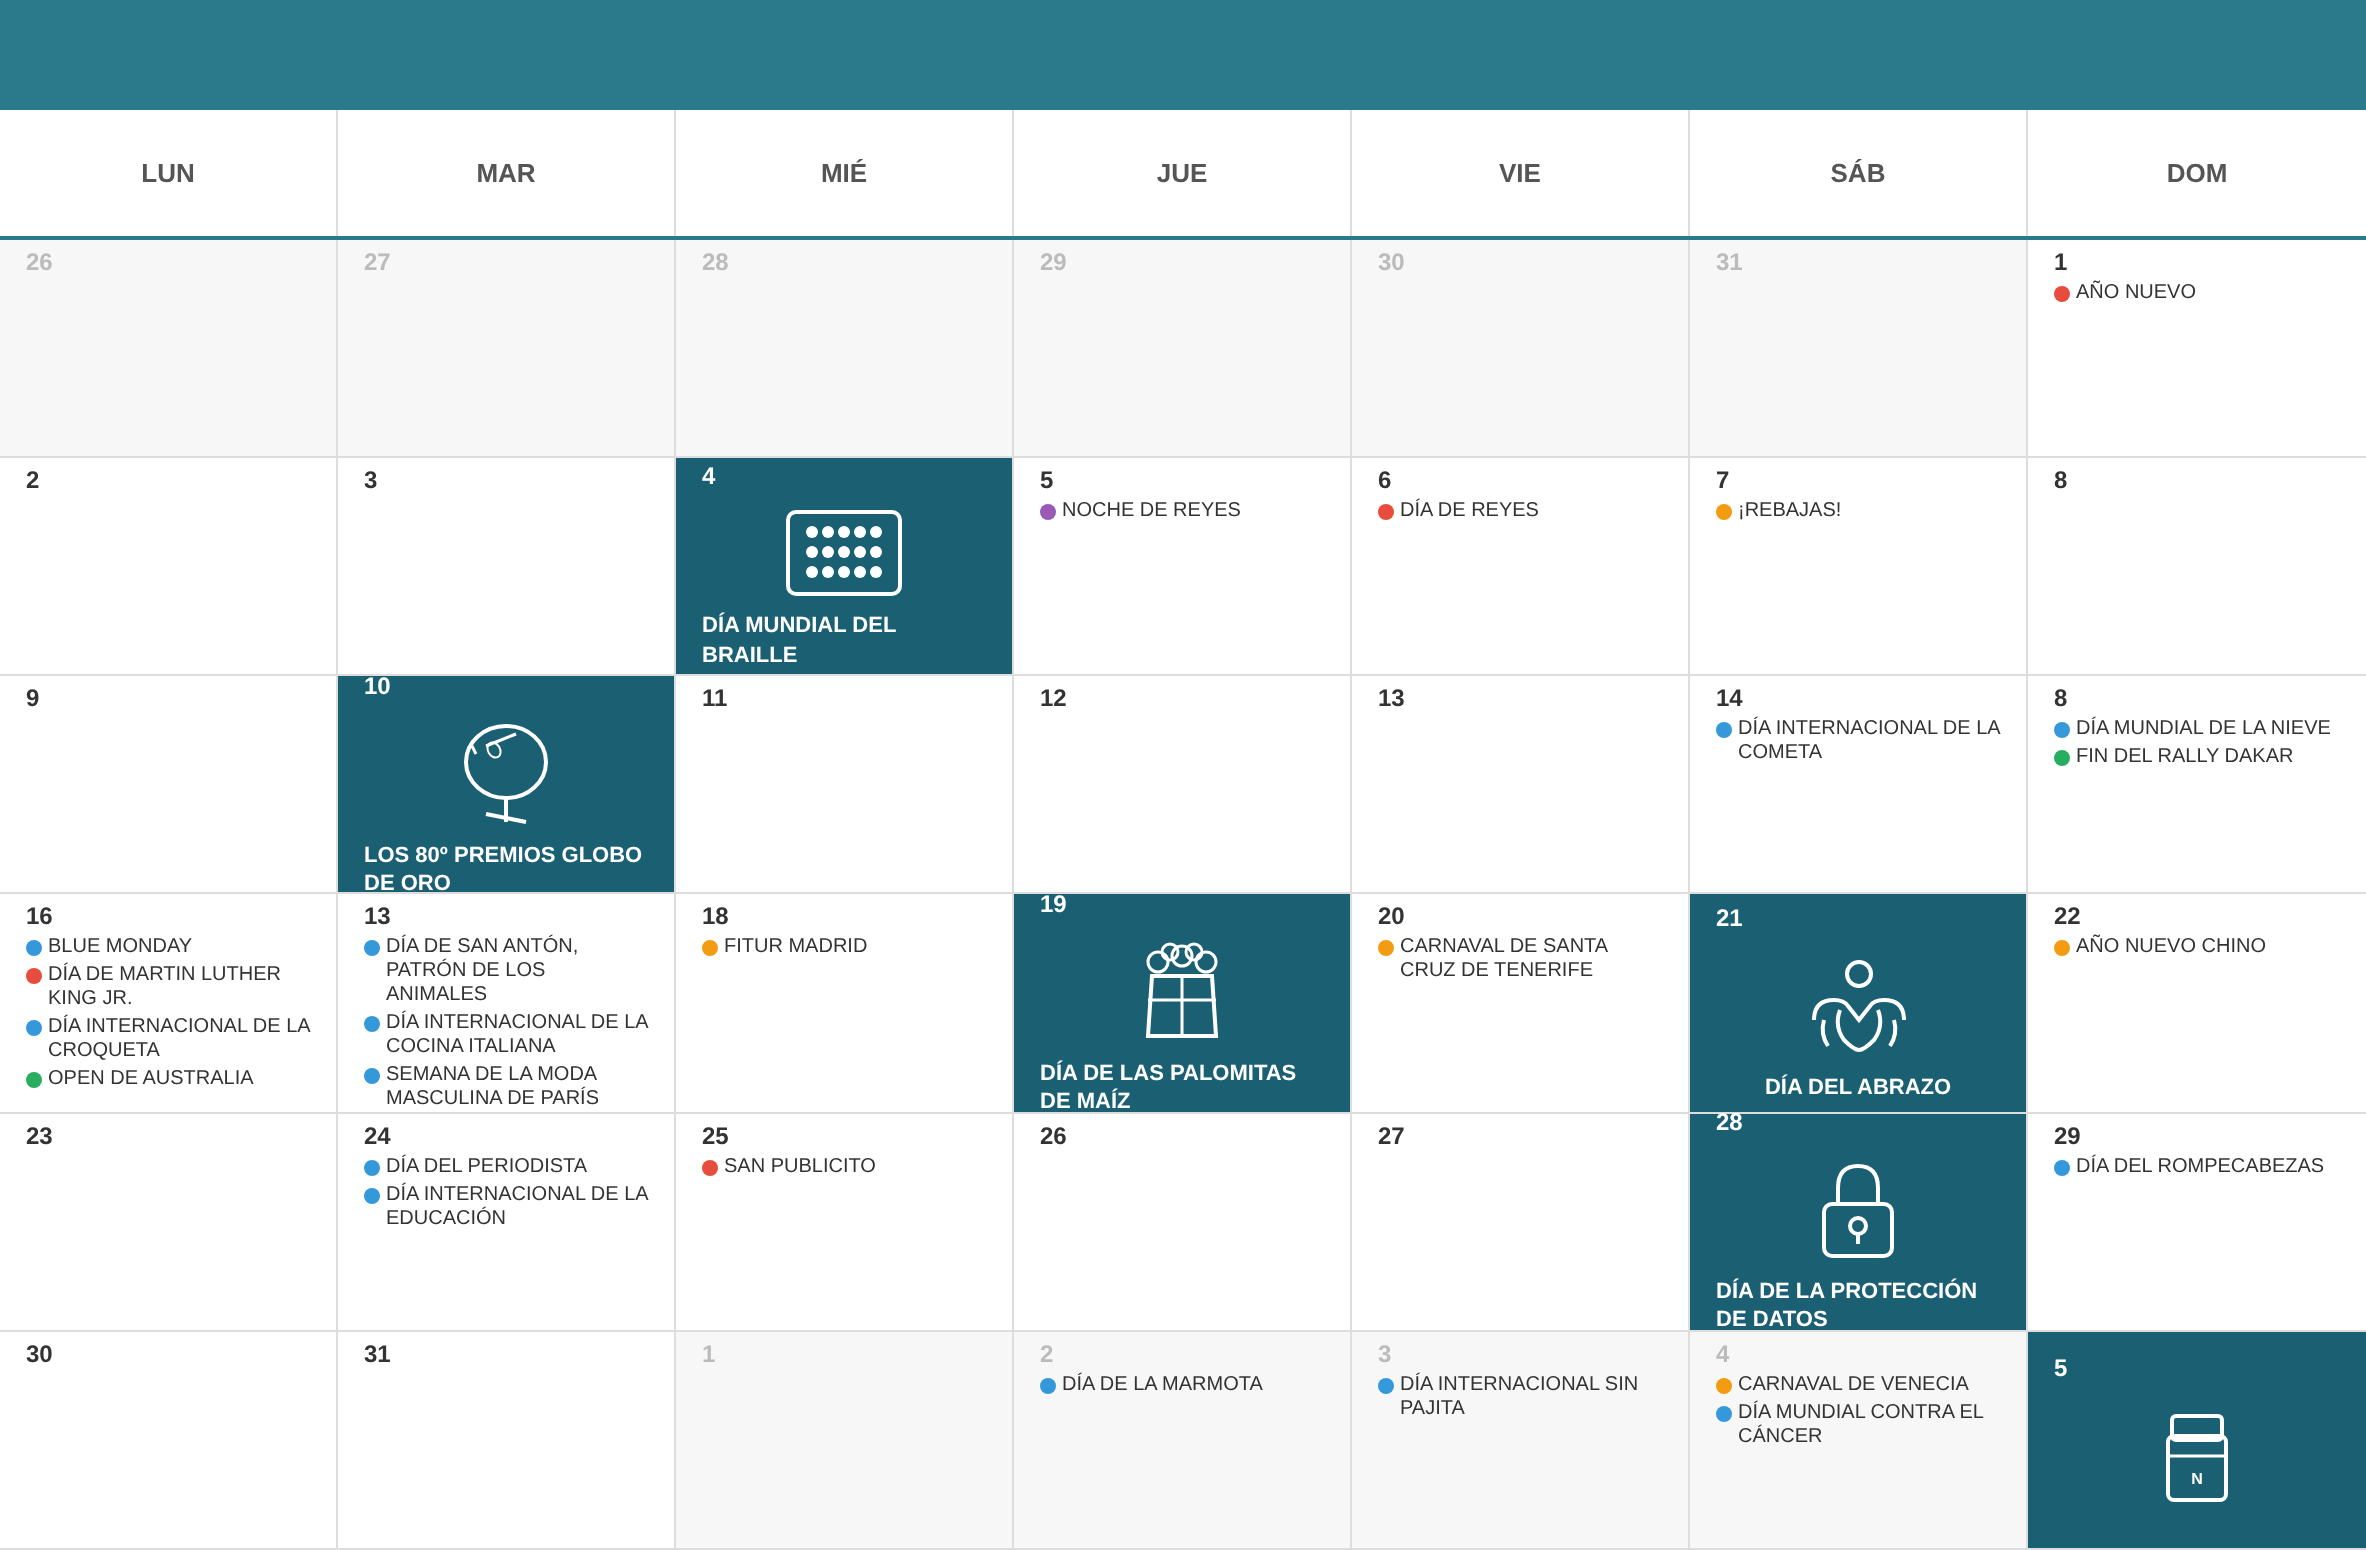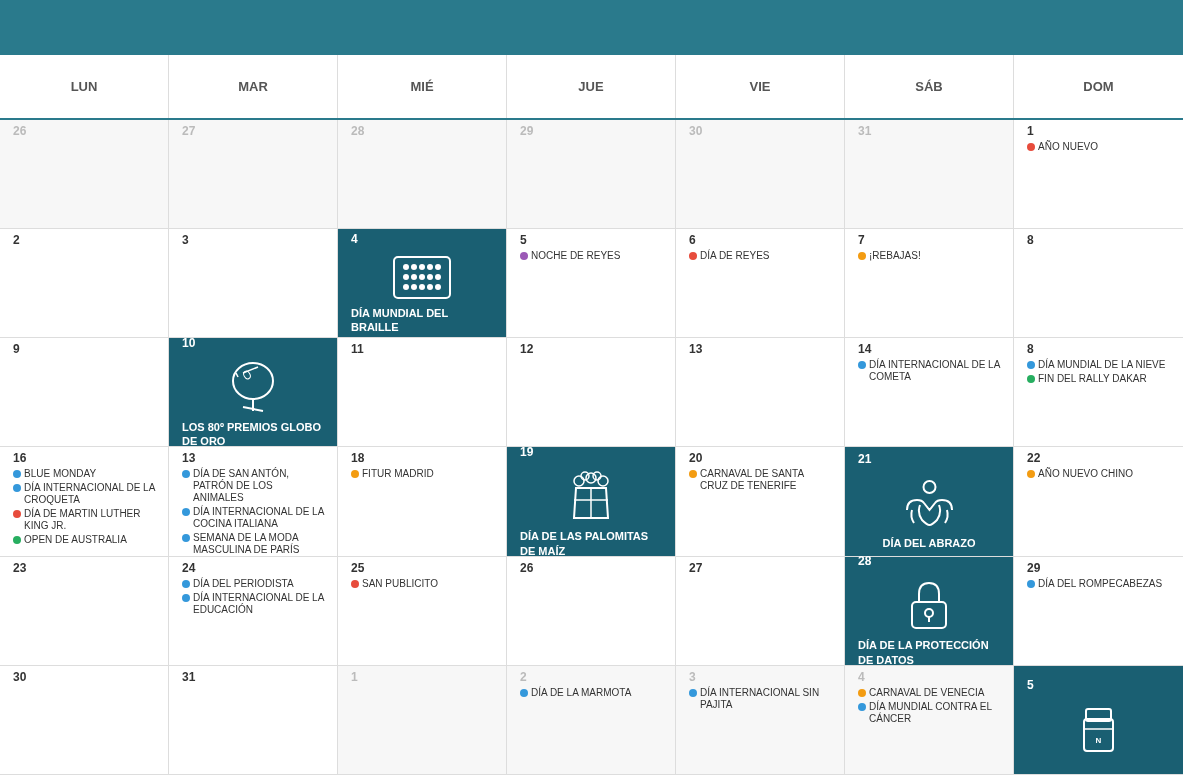--- a/index.html
+++ b/index.html
@@ -278,26 +278,26 @@
           <span class="event-text">FIN DEL RALLY DAKAR</span>
         </div>
       </div>
       <div class="cal-cell">
         <span class="day-num">16</span>
         <div class="event-item">
           <span class="event-dot" style="background-color: rgb(52, 152, 219);"></span>
           <span class="event-text">BLUE MONDAY</span>
         </div>
         <div class="event-item">
-          <span class="event-dot" style="background-color: rgb(52, 152, 219);"></span>
-          <span class="event-text">DÍA INTERNACIONAL DE LA CROQUETA</span>
-        </div>
-        <div class="event-item">
           <span class="event-dot" style="background-color: rgb(231, 76, 60);"></span>
           <span class="event-text">DÍA DE MARTIN LUTHER KING JR.</span>
+        </div>
+        <div class="event-item">
+          <span class="event-dot" style="background-color: rgb(52, 152, 219);"></span>
+          <span class="event-text">DÍA INTERNACIONAL DE LA CROQUETA</span>
         </div>
         <div class="event-item">
           <span class="event-dot" style="background-color: rgb(39, 174, 96);"></span>
           <span class="event-text">OPEN DE AUSTRALIA</span>
         </div>
       </div>
       <div class="cal-cell">
         <span class="day-num">13</span>
         <div class="event-item">
           <span class="event-dot" style="background-color: rgb(52, 152, 219);"></span>

